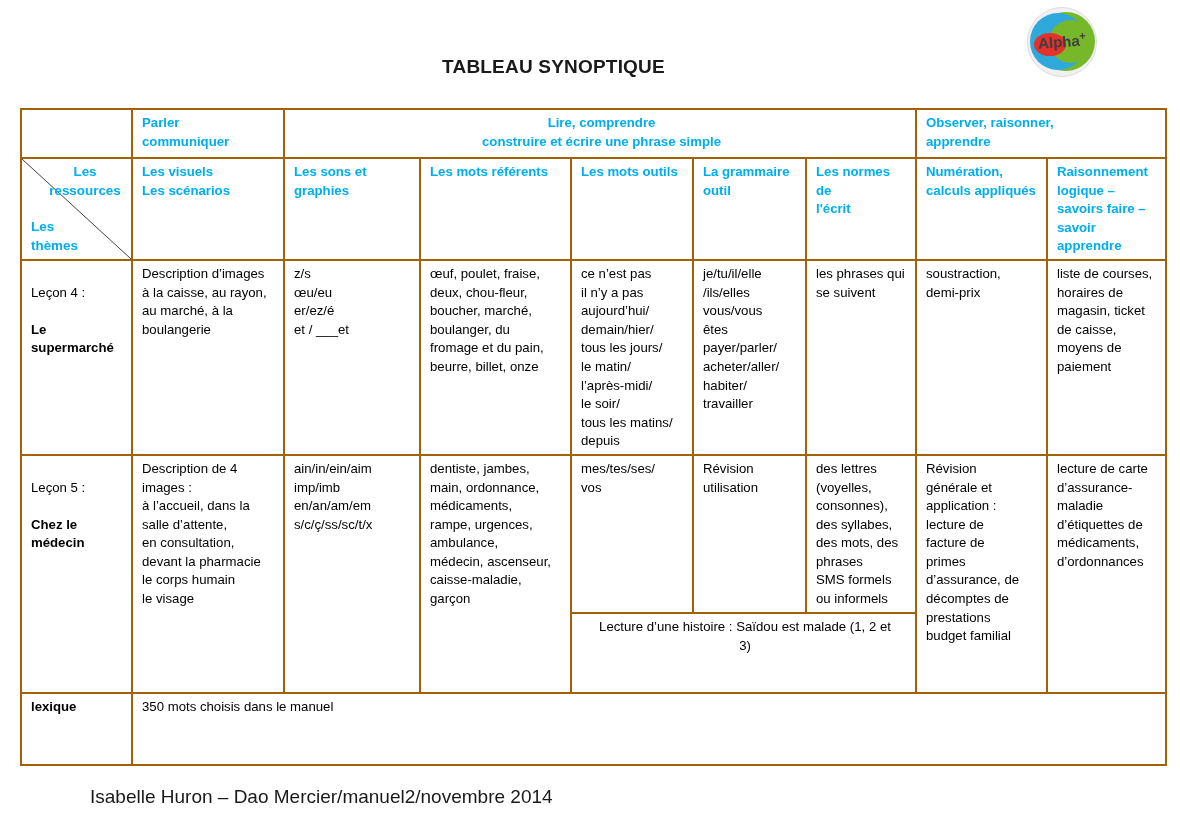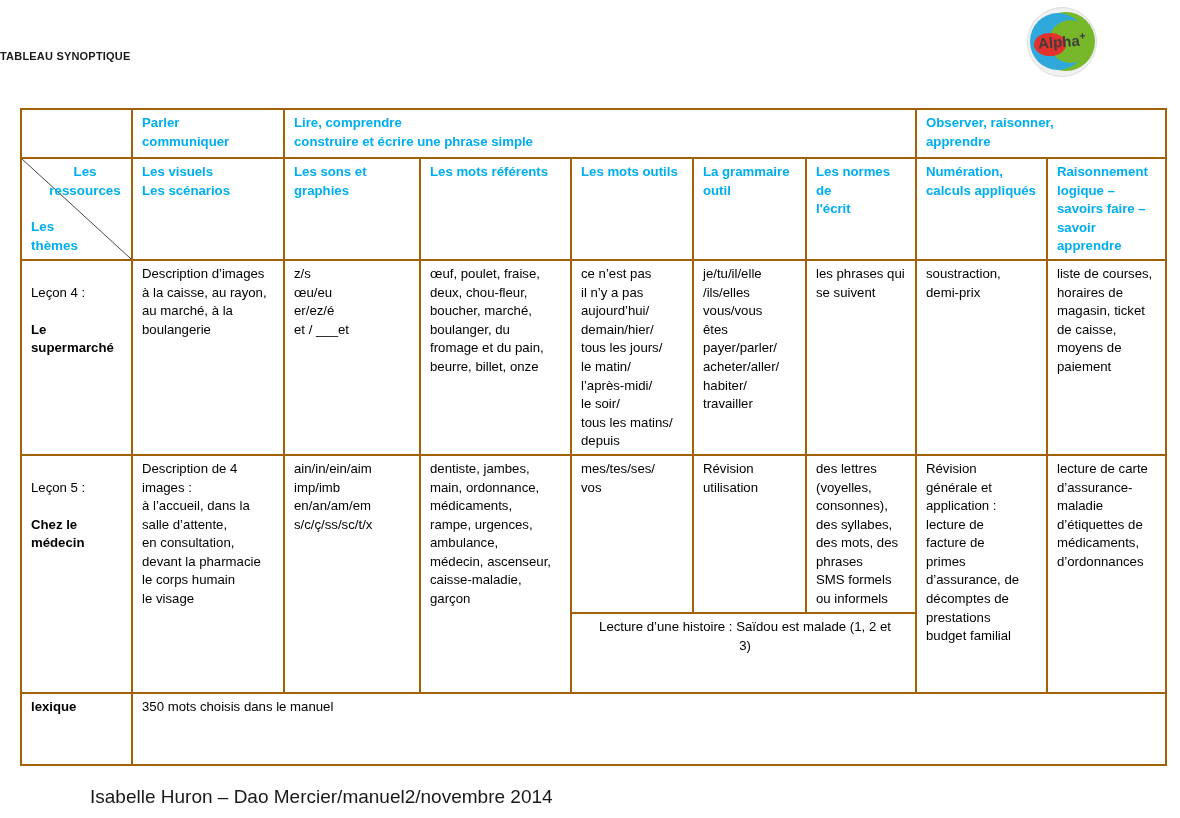--- a/index.html
+++ b/index.html
@@ -1,21 +1,21 @@
 <!DOCTYPE html>
 <html><head>
 <meta charset="utf-8">
 <style>
   html,body{margin:0;padding:0;background:#fff;}
   #page{position:relative;width:1180px;height:818px;background:#ffffff;
         font-family:"Liberation Sans", sans-serif;color:#000;overflow:hidden;}
 
   
-  #doc-title{position:absolute;left:0;top:50px;width:1107px;text-align:left;
-             font-size:11px;font-weight:bold;letter-spacing:.2px;color:#1a1a1a;}
+  #doc-title{position:absolute;left:0;top:56px;width:1107px;text-align:center;
+             font-size:19px;font-weight:bold;letter-spacing:.2px;color:#1a1a1a;}
 
   
   #logo{position:absolute;left:1027px;top:7px;width:70px;height:70px;}
   .logo-outer{position:absolute;left:0;top:0;width:70px;height:70px;border-radius:50%;
               background:#f1f1f1;border:1px solid #dcdcdc;box-sizing:border-box;}
   .logo-green{position:absolute;left:10px;top:5px;width:58px;height:59px;border-radius:50%;background:#76b82a;}
   .logo-blue{position:absolute;left:3px;top:6px;width:56px;height:57px;border-radius:50%;background:#2fa8dc;}
   .logo-green2{position:absolute;left:22px;top:13px;width:43px;height:43px;border-radius:50%;background:#76b82a;}
   .logo-red{position:absolute;left:7px;top:26px;width:32px;height:23px;border-radius:50%;background:#e5312b;}
   .logo-text{position:absolute;left:0;top:24px;width:70px;text-align:center;
@@ -30,21 +30,21 @@
   td.phantom{border:none;}
   .band{height:49px;}
   .hdr{height:99px;}
   .r4{height:194px;}
   .r5a{height:158px;}
   .r5b{height:80px;}
   .lex{height:72px;}
 
   .blue{color:#00aeef;font-weight:bold;}
   .band td{font-size:15.5px;line-height:21px;}
-  .center{}
+  .center{text-align:center;}
   .hdr td{font-size:13.4px;line-height:19px;}
 
   td.diag{position:relative;padding:0;margin-left:29px;}
   .diag svg{position:absolute;left:0;top:0;width:100%;height:100%;}
   .diag .top-label{position:absolute;right:6px;top:3px;width:80px;text-align:center;
                    font-size:13.4px;line-height:19px;white-space:pre-line;}
   .diag .bottom-label{position:absolute;left:9px;bottom:4px;text-align:left;
                       font-size:13.4px;line-height:19px;white-space:pre-line;}
 
   .lesson-label{display:block;}

